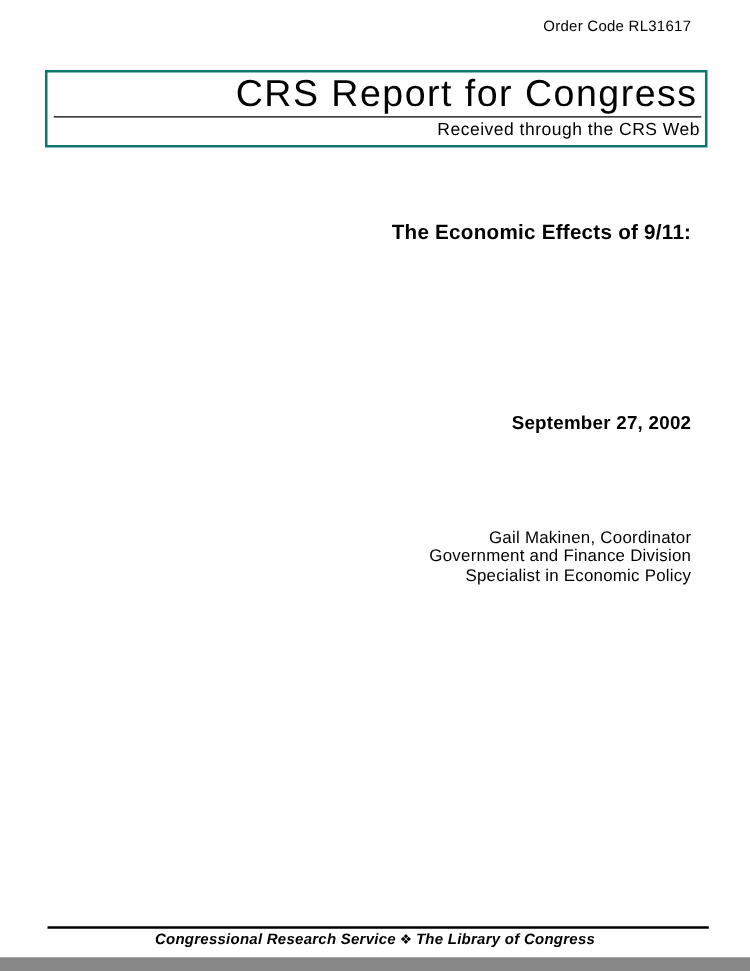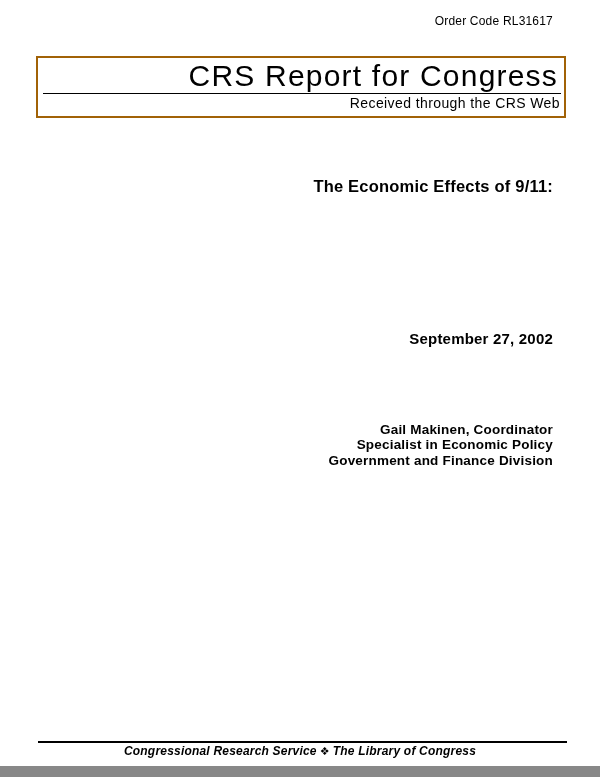--- a/index.html
+++ b/index.html
@@ -20,21 +20,21 @@
     right: 47px;
     font-size: 12px;
     letter-spacing: 0.2px;
   }
   .header-box {
     position: absolute;
     left: 36px;
     top: 56px;
     width: 530px;
     height: 62px;
-    border: 2px solid #a16207;
+    border: 2px solid #0f766e;
     background: #ffffff;
   }
   .crs-title {
     position: absolute;
     top: 1px;
     right: 6px;
     font-size: 30px;
     font-weight: 400;
     letter-spacing: 1.2px;
     line-height: 34px;
@@ -75,21 +75,20 @@
     letter-spacing: 0.2px;
   }
   .author-block {
     position: absolute;
     top: 422px;
     right: 47px;
     text-align: right;
     font-size: 13.5px;
     line-height: 15.4px;
     letter-spacing: 0.2px;
-    font-weight: bold;
   }
   .footer-rule {
     position: absolute;
     top: 741px;
     left: 38px;
     right: 33px;
     border-top: 2px solid #000000;
   }
   .footer-text {
     position: absolute;
@@ -122,22 +121,22 @@
   </div>
 
   <div class="report-title">
     <div>The Economic Effects of 9/11:</div>
   </div>
 
   <div class="report-date">September 27, 2002</div>
 
   <div class="author-block">
     <div>Gail Makinen, Coordinator</div>
+    <div>Government and Finance Division</div>
     <div>Specialist in Economic Policy</div>
-    <div>Government and Finance Division</div>
   </div>
 
   <div class="footer-rule"></div>
 
   <div class="footer-text">
     <span>Congressional Research Service</span><span class="footer-sep">❖</span><span>The Library of Congress</span>
   </div>
 
 </div>
 

